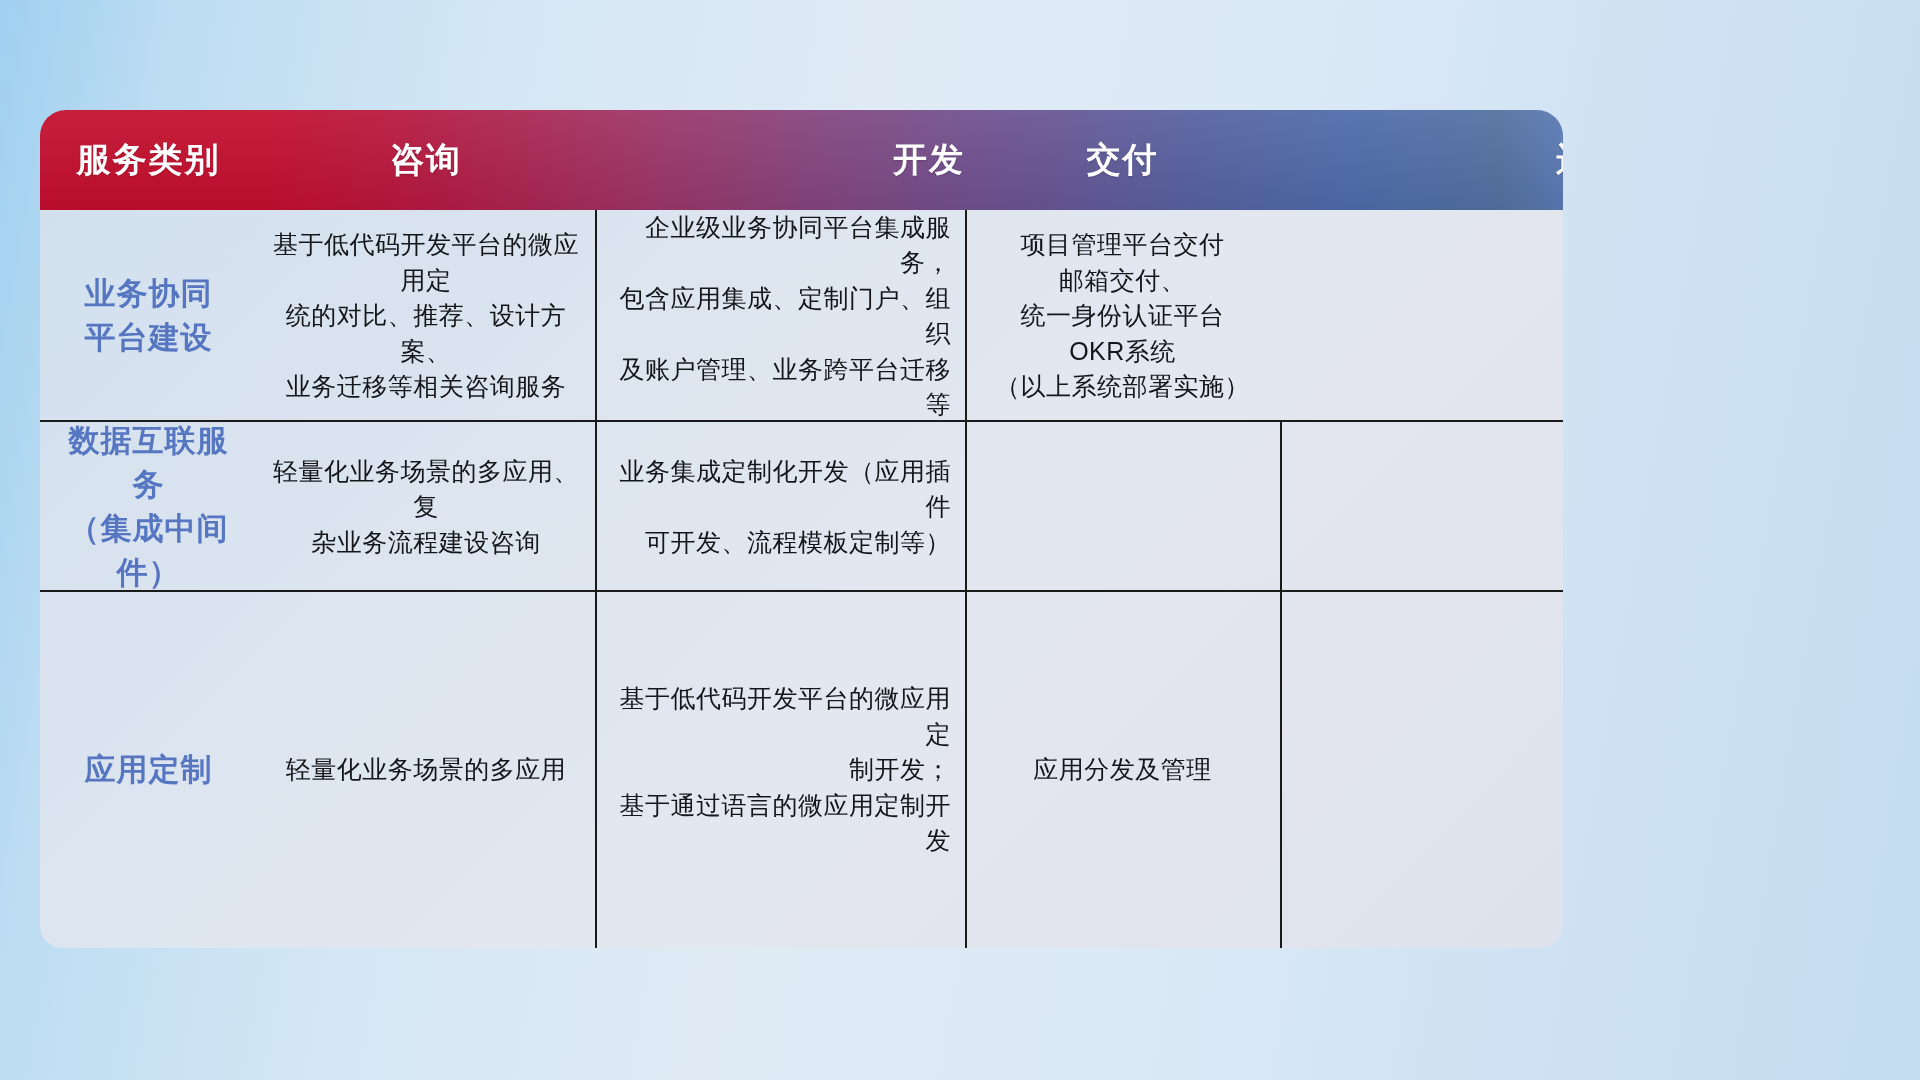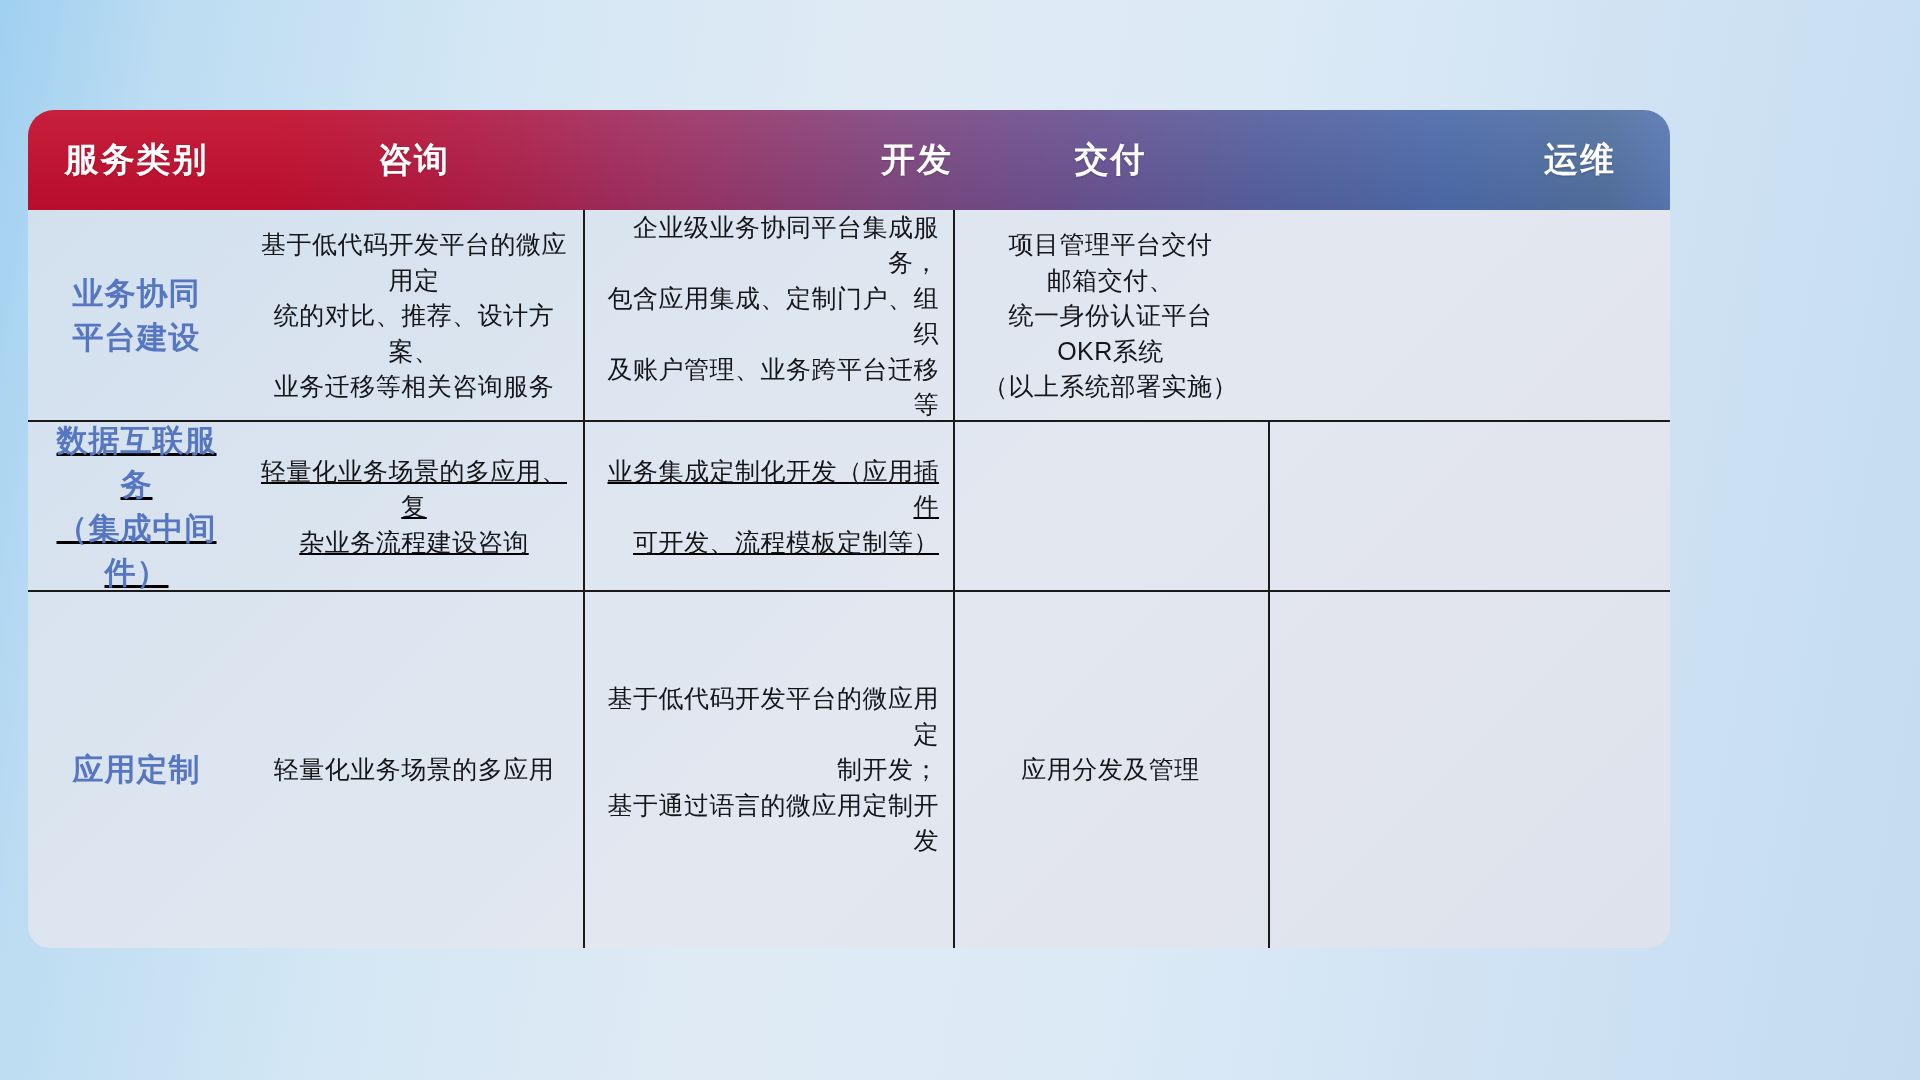--- a/index.html
+++ b/index.html
@@ -19,23 +19,23 @@
         #dfeaf4 42%,
         #dceaf6 60%,
         #cfe2f3 80%,
         #c3dcf0 100%);
     position: relative;
   }
 
   
   .matrix {
     position: absolute;
-    left: 28px;
+    left: 40px;
     top: 110px;
-    width: 1642px;
+    width: 1523px;
     height: 838px;
   }
 
   
   .matrix-header {
     position: relative;
     height: 100px;
     border-radius: 26px 26px 0 0;
     background: linear-gradient(90deg,
         #c20e2d 0%,
@@ -84,21 +84,21 @@
         #dde2ec 100%);
     overflow: hidden;
   }
 
   .mrow {
     display: flex;
     align-items: stretch;
     position: relative;
   }
   .mrow.r1 { height: 212px; }
-  .mrow.r2 { height: 170px; text-decoration: underline; }
+  .mrow.r2 { height: 170px; }
   .mrow.r3 { height: 356px; }
 
   .mrow.r1::after,
   .mrow.r2::after {
     content: "";
     position: absolute;
     left: 0; right: 0; bottom: 0;
     height: 2px;
     background: #1a1a1a;
   }

